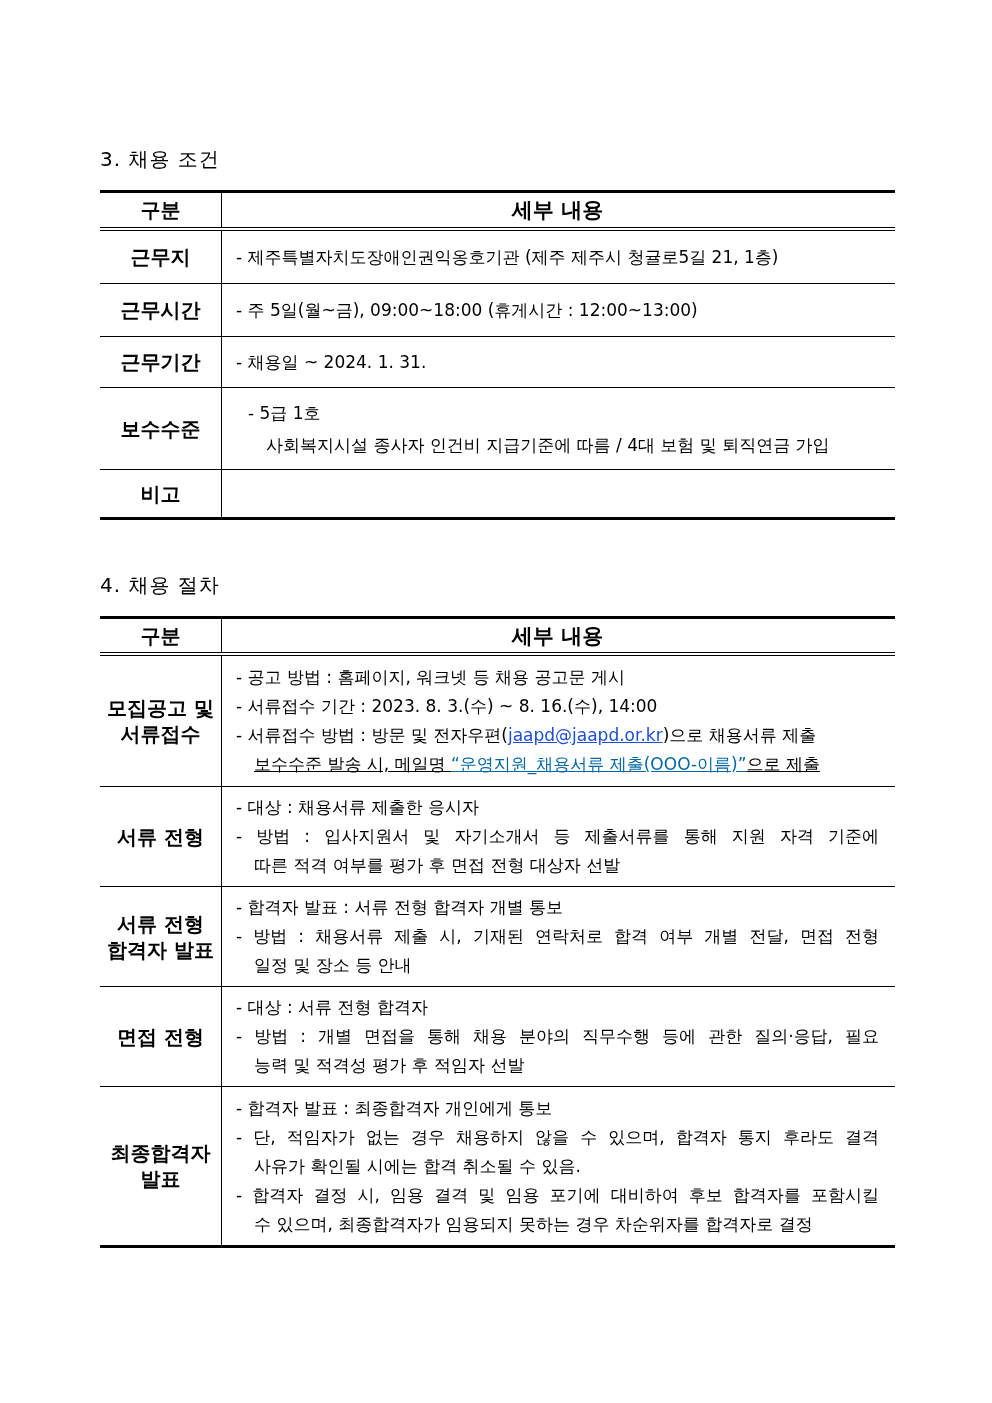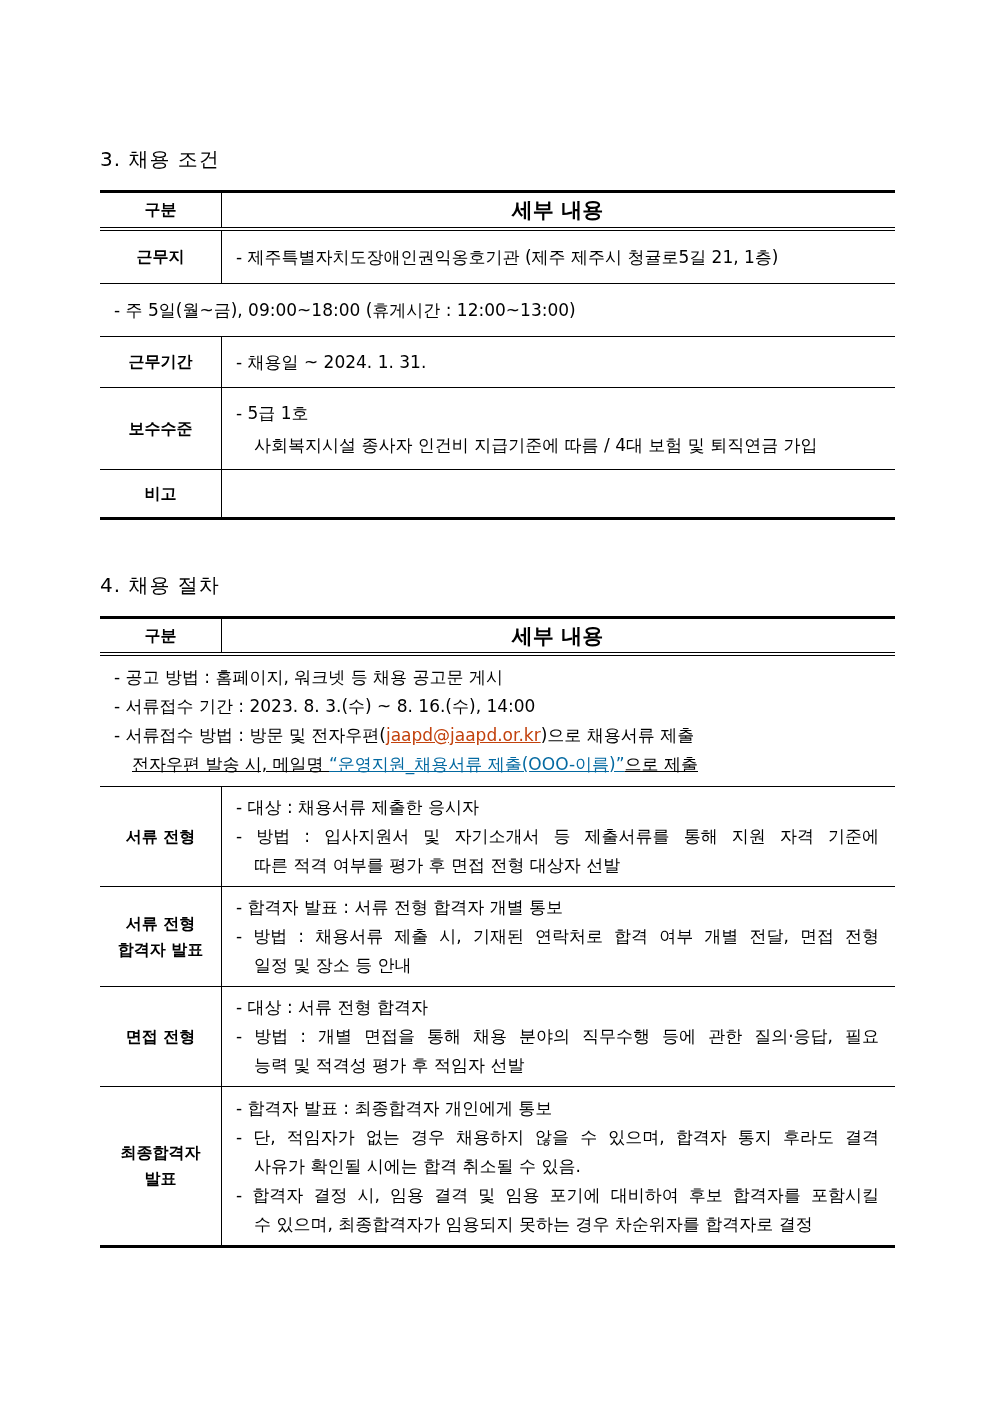--- a/index.html
+++ b/index.html
@@ -19,40 +19,40 @@
     margin-top: 17px; width: 795px;
     border-top: 3px solid #000; border-bottom: 3px solid #000;
   }
   .tr { display: flex; border-bottom: 1px solid #000; }
   .tr:last-child { border-bottom: none; }
   .tr.head { border-bottom: 4px double #000; }
   .c1 {
     flex: 0 0 122px; width: 122px;
     border-right: 1px solid #000;
     display: flex; flex-direction: column; align-items: center; justify-content: center;
-    text-align: center; font-weight: bold; font-size: 16px; line-height: 26px;
+    text-align: center; font-weight: bold; font-size: 20px; line-height: 26px;
   }
   .c2 {
     flex: 1 1 auto;
     display: flex; flex-direction: column; justify-content: center;
     padding: 2px 16px 2px 14px;
   }
   .head .c2 { align-items: center; font-weight: bold; font-size: 21px; }
   .line { font-size: 17px; line-height: 29px; width: 100%; }
   .t0 .line { line-height: 32px; }
   .ind { padding-left: 18px; }
   .j { text-align: justify; text-align-last: justify; }
   .ul { text-decoration: underline; }
   .lnk { text-decoration: underline; cursor: pointer; }
   
   .t0 .tr:nth-child(1) { height: 38px; }
   .t0 .tr:nth-child(2) { height: 53px; }
   .t0 .tr:nth-child(3) { height: 53px; }
   .t0 .tr:nth-child(4) { height: 51px; }
-  .t0 .tr:nth-child(5) { height: 82px; }
+  .t0 .tr:nth-child(5) { height: 82px; gap: 12px; }
   .t0 .tr:nth-child(6) { height: 47px; }
   
   .t1 .tr:nth-child(1) { height: 37px; }
   .t1 .tr:nth-child(2) { height: 131px; }
   .t1 .tr:nth-child(3) { height: 100px; }
   .t1 .tr:nth-child(4) { height: 100px; }
   .t1 .tr:nth-child(5) { height: 100px; }
   .t1 .tr:nth-child(6) { height: 158px; }
 </style>
 </head>
@@ -70,20 +70,23 @@
         </div>
         <div class="tr">
           <div class="c1">
             <div class="lbl-line">근무지</div>
           </div>
           <div class="c2">
             <div class="line"><span>- 제주특별자치도장애인권익옹호기관 (제주 제주시 청귤로5길 21, 1층)</span></div>
           </div>
         </div>
         <div class="tr">
+          <div class="c1">
+            <div class="lbl-line">근무시간</div>
+          </div>
           <div class="c2">
             <div class="line"><span>- 주 5일(월~금), 09:00~18:00 (휴게시간 : 12:00~13:00)</span></div>
           </div>
         </div>
         <div class="tr">
           <div class="c1">
             <div class="lbl-line">근무기간</div>
           </div>
           <div class="c2">
             <div class="line"><span>- 채용일 ~ 2024. 1. 31.</span></div>
@@ -107,25 +110,29 @@
       </div>
 
     <h2 class="sec-title second">4. 채용 절차</h2>
 
     <div class="tbl t1">
         <div class="tr head">
           <div class="c1">구분</div>
           <div class="c2">세부 내용</div>
         </div>
         <div class="tr">
+          <div class="c1">
+            <div class="lbl-line">모집공고 및</div>
+            <div class="lbl-line">서류접수</div>
+          </div>
           <div class="c2">
             <div class="line"><span>- 공고 방법 : 홈페이지, 워크넷 등 채용 공고문 게시</span></div>
             <div class="line"><span>- 서류접수 기간 : 2023. 8. 3.(수) ~ 8. 16.(수), 14:00</span></div>
-            <div class="line"><span>- 서류접수 방법 : 방문 및 전자우편(</span><span class="lnk" style="color: #c2410c;">jaapd@jaapd.or.kr</span><span>)으로 채용서류 제출</span></div>
-            <div class="line ind"><span class="ul">전자우편 발송 시, 메일명 </span><span class="ul" style="color: #0369a1;">“운영지원_채용서류 제출(OOO-이름)”</span><span class="ul">으로 제출</span></div>
+            <div class="line"><span>- 서류접수 방법 : 방문 및 전자우편(</span><span class="lnk" style="color: #1d4ed8;">jaapd@jaapd.or.kr</span><span>)으로 채용서류 제출</span></div>
+            <div class="line ind"><span class="ul">보수수준 발송 시, 메일명 </span><span class="ul" style="color: #0369a1;">“운영지원_채용서류 제출(OOO-이름)”</span><span class="ul">으로 제출</span></div>
           </div>
         </div>
         <div class="tr">
           <div class="c1">
             <div class="lbl-line">서류 전형</div>
           </div>
           <div class="c2">
             <div class="line"><span>- 대상 : 채용서류 제출한 응시자</span></div>
             <div class="line j"><span>- 방법 : 입사지원서 및 자기소개서 등 제출서류를 통해 지원 자격 기준에</span></div>
             <div class="line ind"><span>따른 적격 여부를 평가 후 면접 전형 대상자 선발</span></div>

